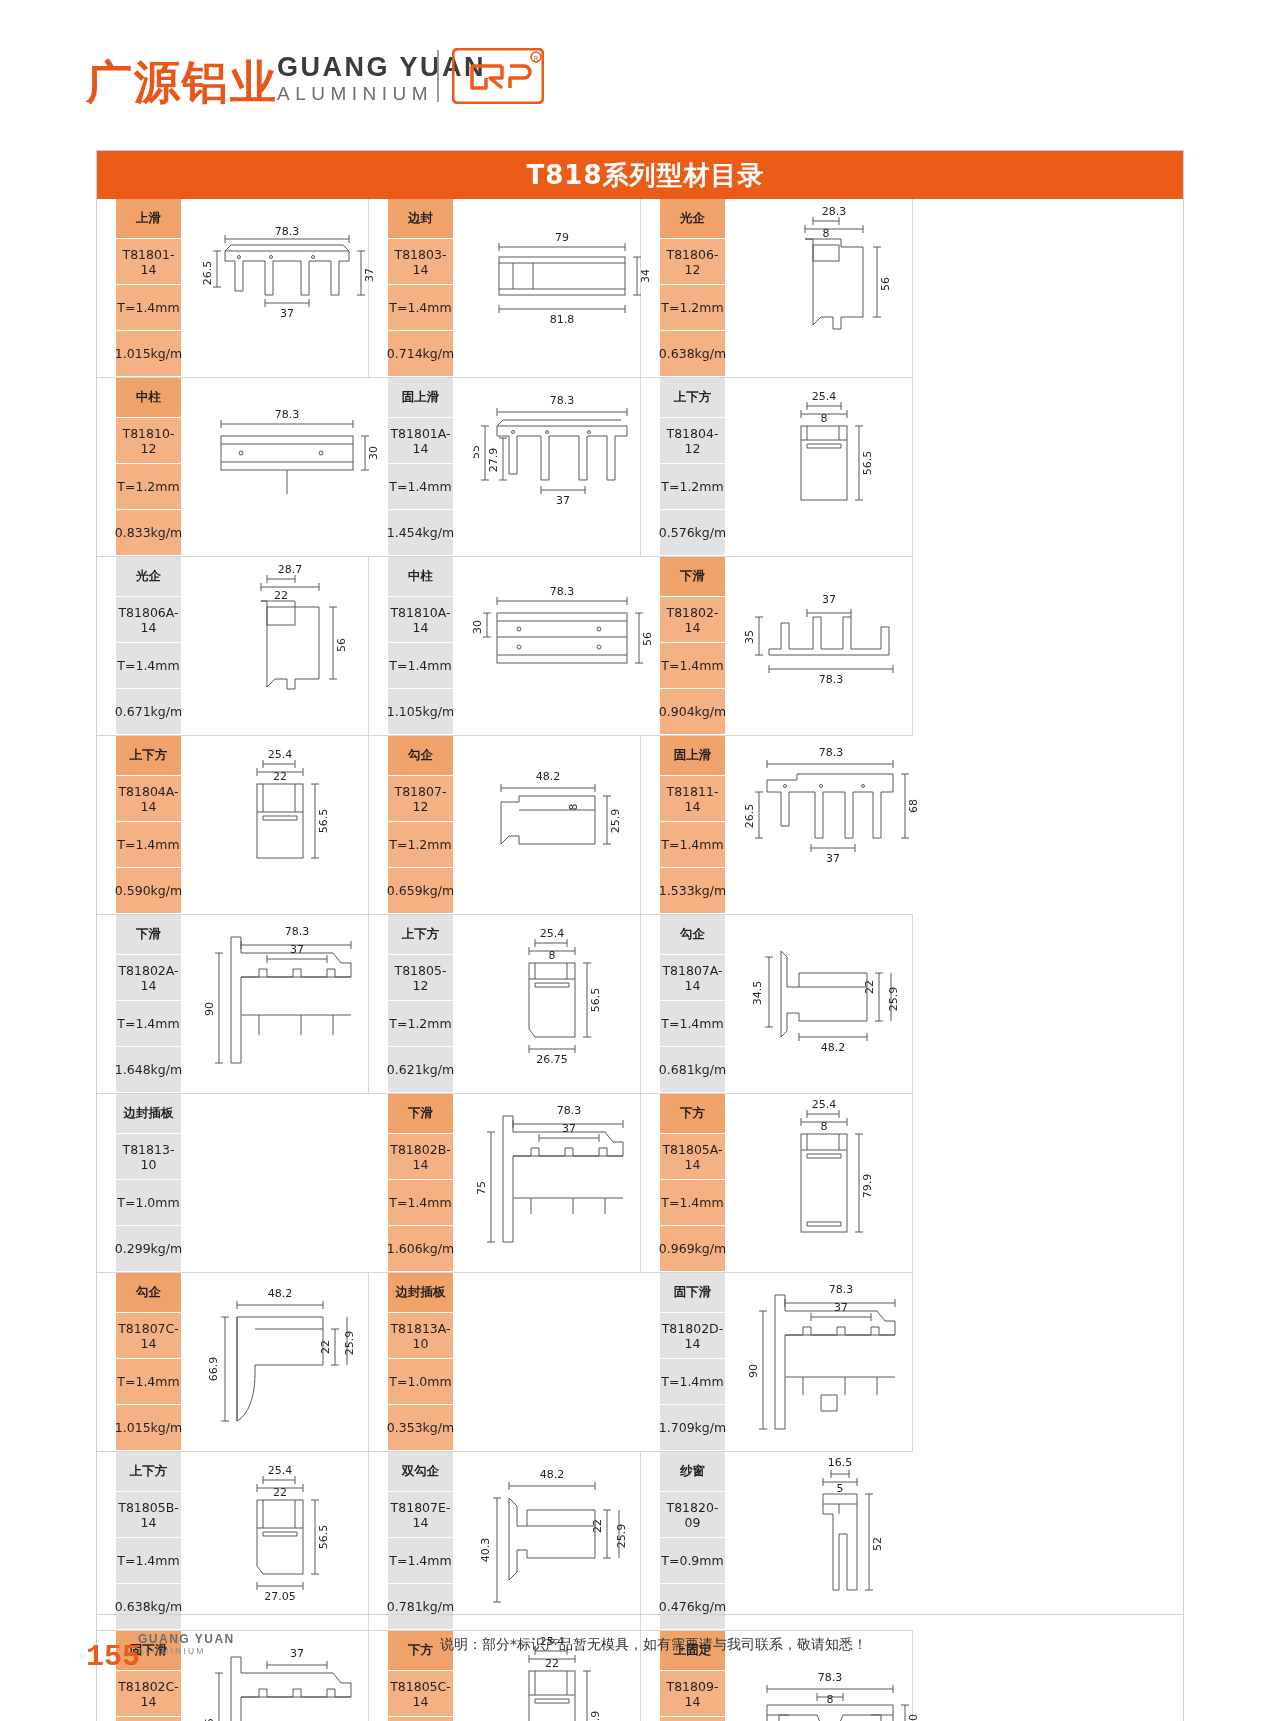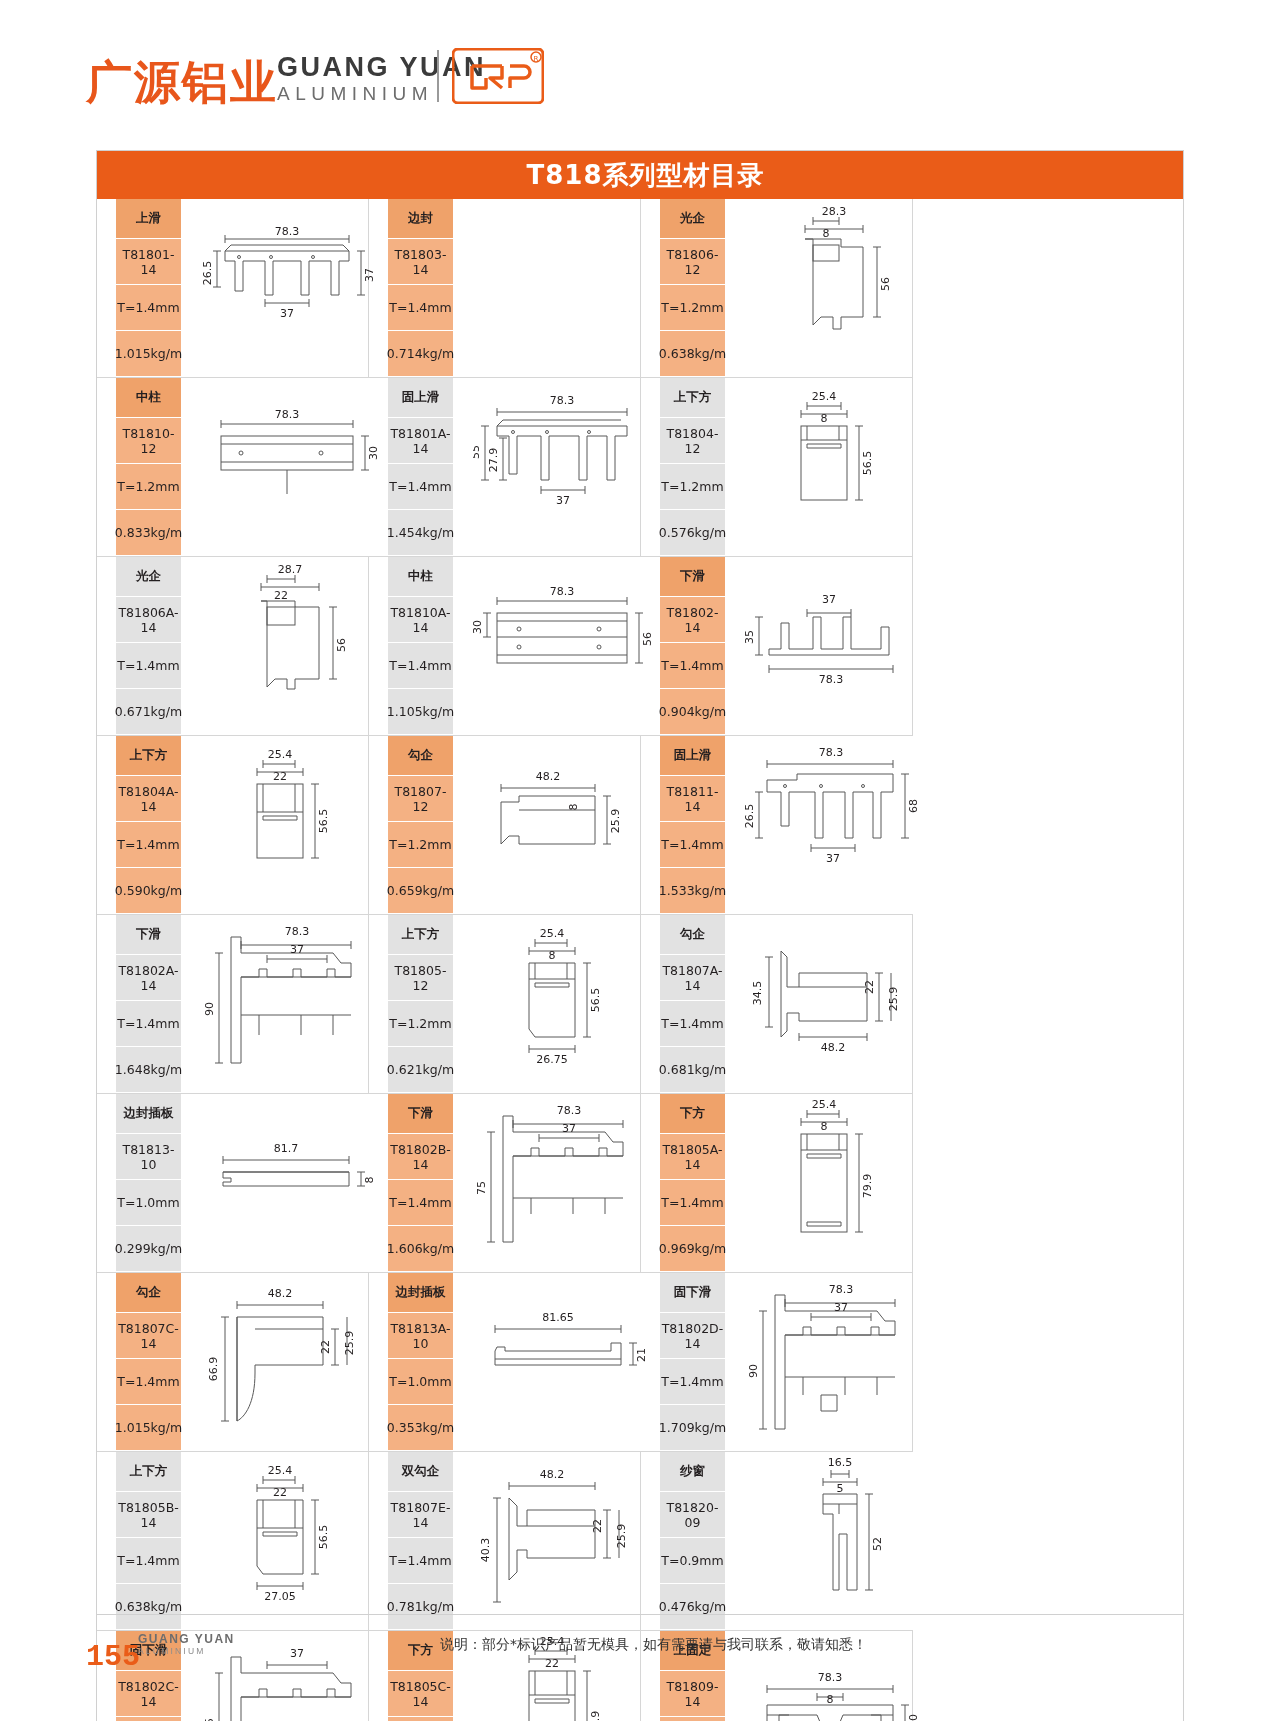--- a/index.html
+++ b/index.html
@@ -101,20 +101,36 @@
         </div>
       </div>
 
       <div class="blk orange">
         <div class="info">
           <div class="h40 name">边封</div>
           <div class="h44 r">T81803-14</div>
           <div class="h44 r">T=1.4mm</div>
           <div class="h44 r">0.714kg/m</div>
         </div>
+        <div class="pic">
+          <svg width="188" height="174" viewBox="0 0 188 174">
+            <g fill="none" stroke="#595959" stroke-width="1">
+              <rect x="26" y="58" width="126" height="38"></rect>
+              <path d="M26 64 h126 M26 90 h126 M40 64 v26 M60 64 v26"></path>
+              <path d="M26 48 h126 M26 44 v8 M152 44 v8"></path>
+              <path d="M26 110 h126 M26 106 v8 M152 106 v8"></path>
+              <path d="M164 58 v38 M160 58 h8 M160 96 h8"></path>
+            </g>
+            <g font-size="11" fill="#231f20" font-family="DejaVu Sans">
+              <text x="89" y="42" text-anchor="middle">79</text>
+              <text x="89" y="124" text-anchor="middle">81.8</text>
+              <text x="176" y="77" text-anchor="middle" transform="rotate(-90 176 77)">34</text>
+            </g>
+          </svg>
+        </div>
       </div>
 
       <div class="blk orange">
         <div class="info">
           <div class="h40 name">光企</div>
           <div class="h44 r">T81806-12</div>
           <div class="h44 r">T=1.2mm</div>
           <div class="h44 r">0.638kg/m</div>
         </div>
         <div class="pic">
@@ -450,34 +466,20 @@
         </div>
       </div>
 
       <div class="blk gray nr">
         <div class="info">
           <div class="h40 name">边封插板</div>
           <div class="h44 r">T81813-10</div>
           <div class="h44 r">T=1.0mm</div>
           <div class="h44 r">0.299kg/m</div>
         </div>
-        <div class="pic">
-          <svg width="188" height="174" viewBox="0 0 188 174">
-            <g fill="none" stroke="#595959" stroke-width="1">
-              <path d="M22 84 v-6 h126 v14 h-126 v-4 h8 v-4 z"></path>
-              <path d="M22 78 h126"></path>
-              <path d="M22 66 h126 M22 62 v8 M148 62 v8"></path>
-              <path d="M160 78 v14 M156 78 h8 M156 92 h8"></path>
-            </g>
-            <g font-size="11" fill="#231f20" font-family="DejaVu Sans">
-              <text x="85" y="58" text-anchor="middle">81.7</text>
-              <text x="172" y="86" text-anchor="middle" transform="rotate(-90 172 86)">8</text>
-            </g>
-          </svg>
-        </div>
       </div>
 
       <div class="blk orange">
         <div class="info">
           <div class="h40 name">下滑</div>
           <div class="h44 r">T81802B-14</div>
           <div class="h44 r">T=1.4mm</div>
           <div class="h44 r">1.606kg/m</div>
         </div>
         <div class="pic">
@@ -549,34 +551,20 @@
           </svg>
         </div>
       </div>
 
       <div class="blk orange nr">
         <div class="info">
           <div class="h40 name">边封插板</div>
           <div class="h44 r">T81813A-10</div>
           <div class="h44 r">T=1.0mm</div>
           <div class="h44 r">0.353kg/m</div>
-        </div>
-        <div class="pic">
-          <svg width="188" height="174" viewBox="0 0 188 174">
-            <g fill="none" stroke="#595959" stroke-width="1">
-              <path d="M22 78 v14 h126 V70 h-10 v8 h-106 v-4 h-8 z"></path>
-              <path d="M22 86 h126"></path>
-              <path d="M22 56 h126 M22 52 v8 M148 52 v8"></path>
-              <path d="M160 70 v22 M156 70 h8 M156 92 h8"></path>
-            </g>
-            <g font-size="11" fill="#231f20" font-family="DejaVu Sans">
-              <text x="85" y="48" text-anchor="middle">81.65</text>
-              <text x="172" y="82" text-anchor="middle" transform="rotate(-90 172 82)">21</text>
-            </g>
-          </svg>
         </div>
       </div>
 
       <div class="blk gray">
         <div class="info">
           <div class="h40 name">固下滑</div>
           <div class="h44 r">T81802D-14</div>
           <div class="h44 r">T=1.4mm</div>
           <div class="h44 r">1.709kg/m</div>
         </div>

